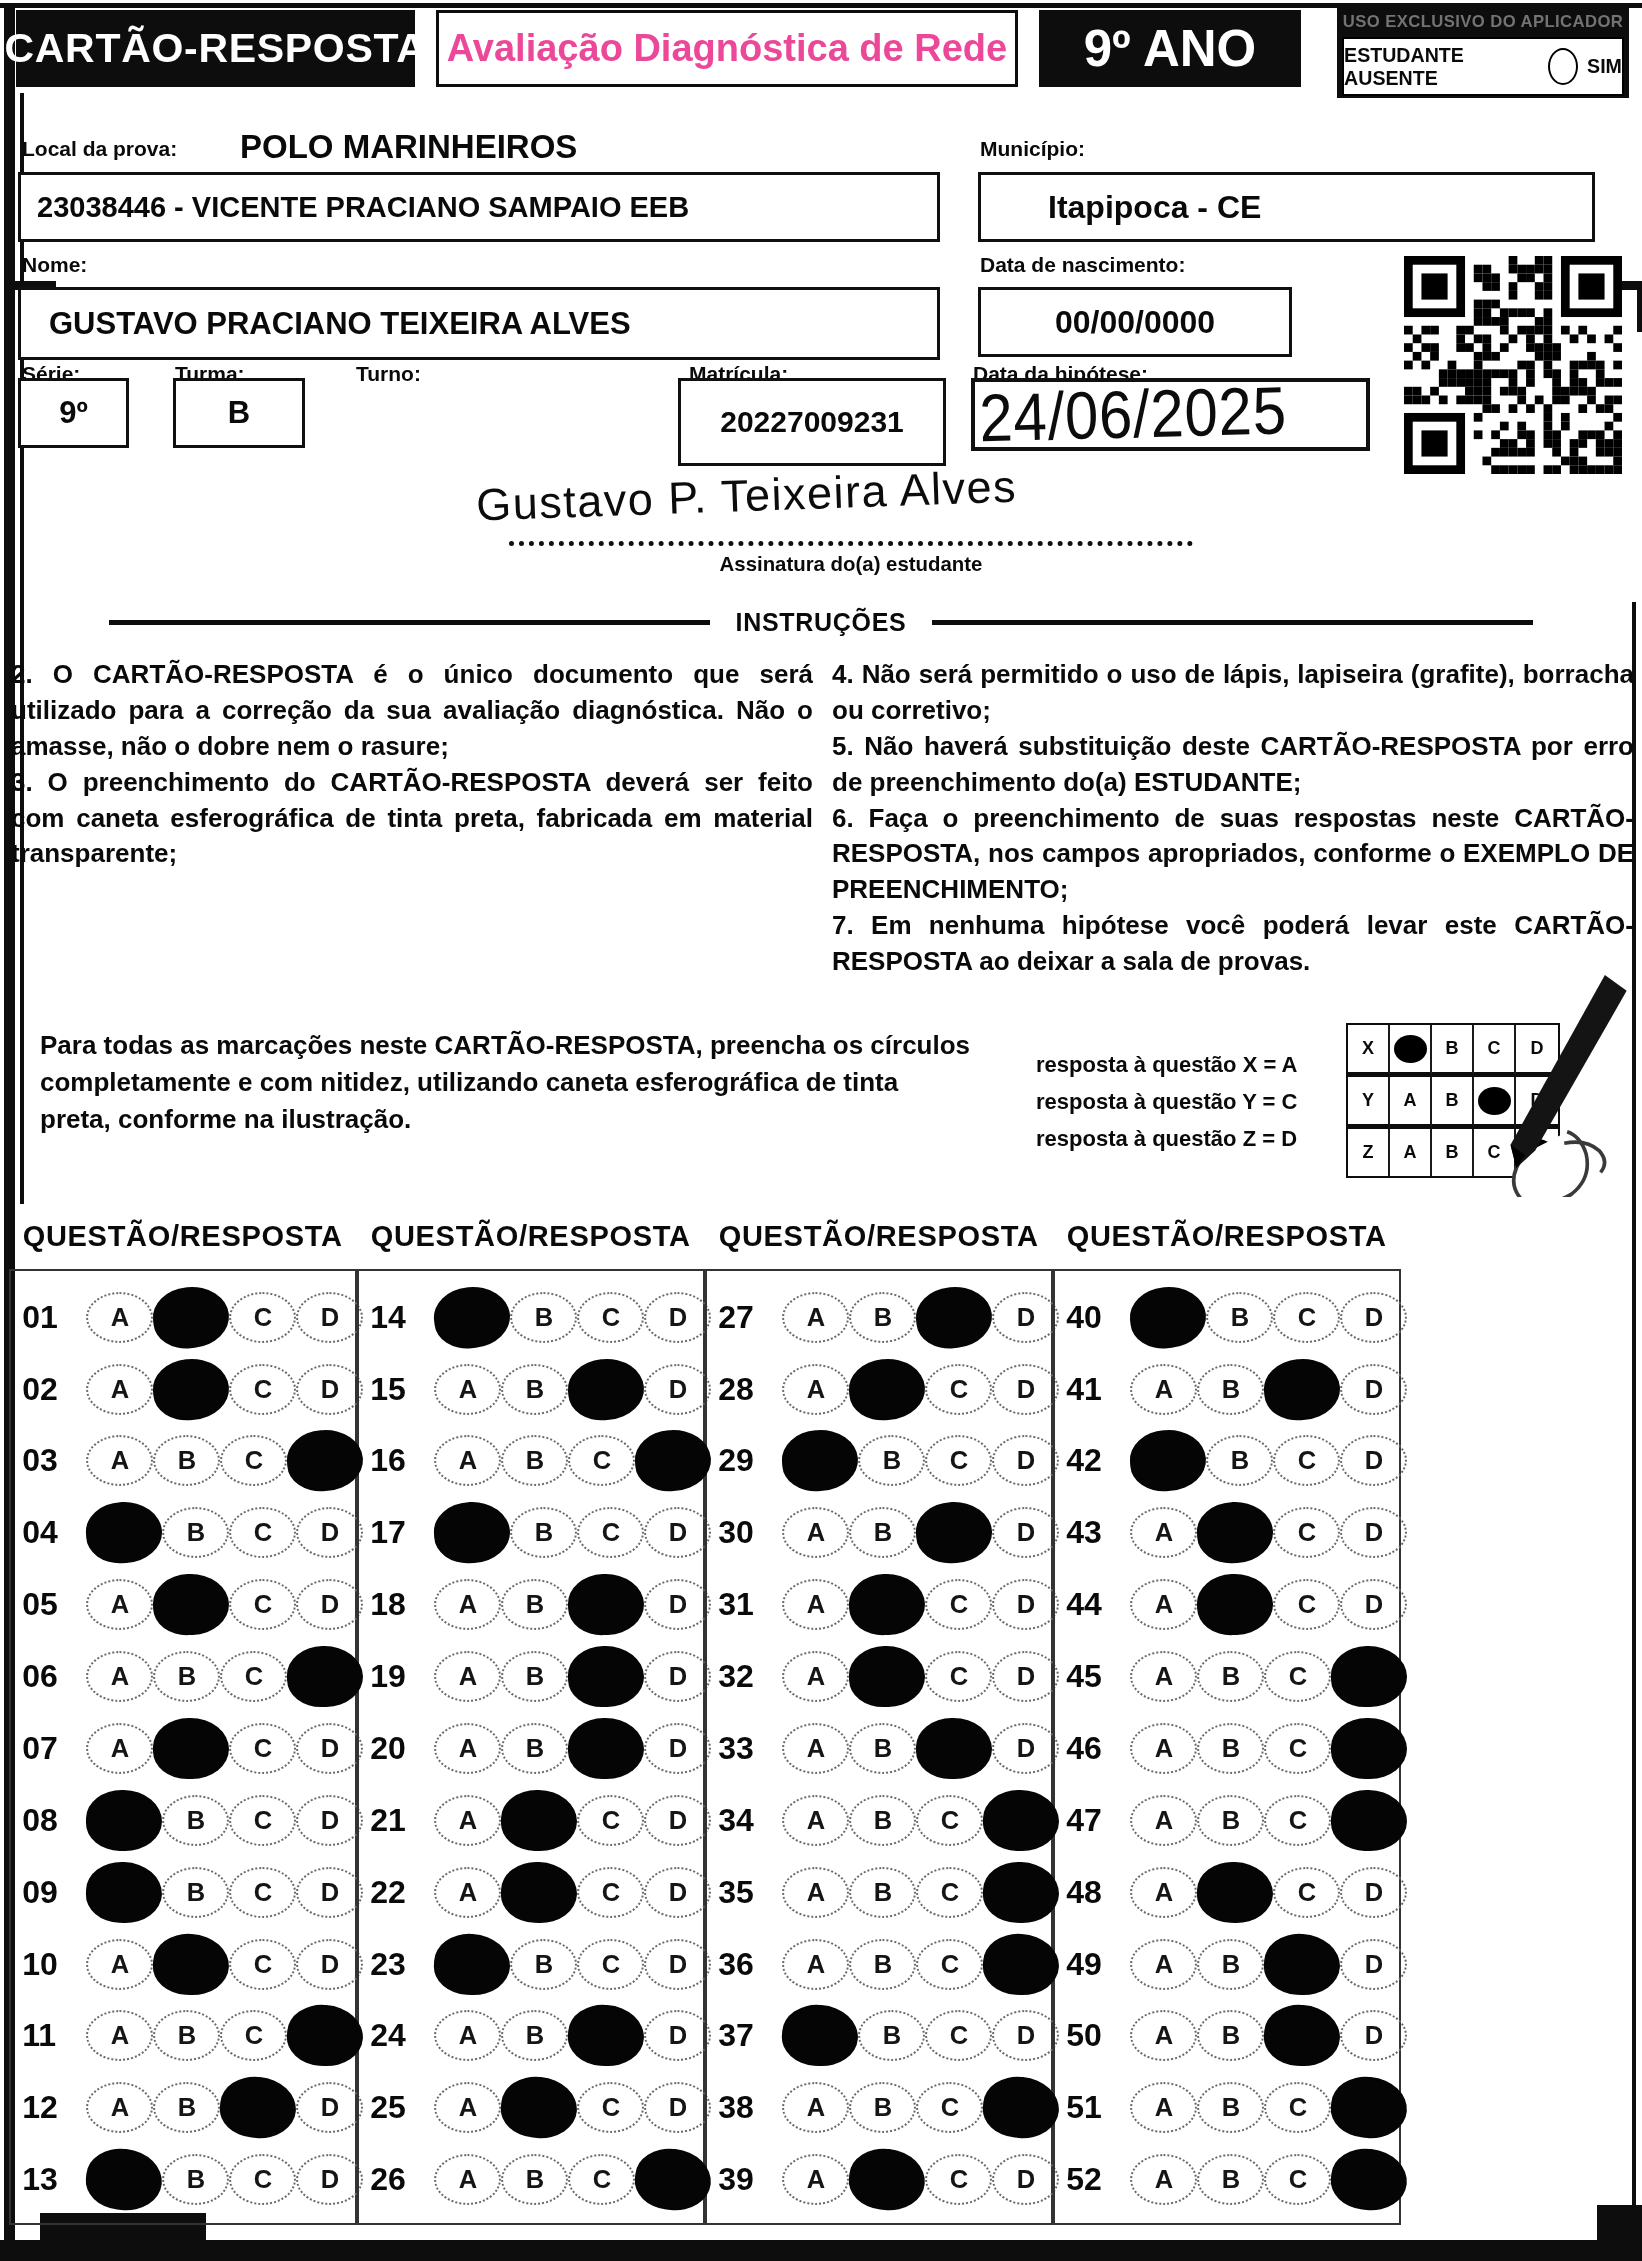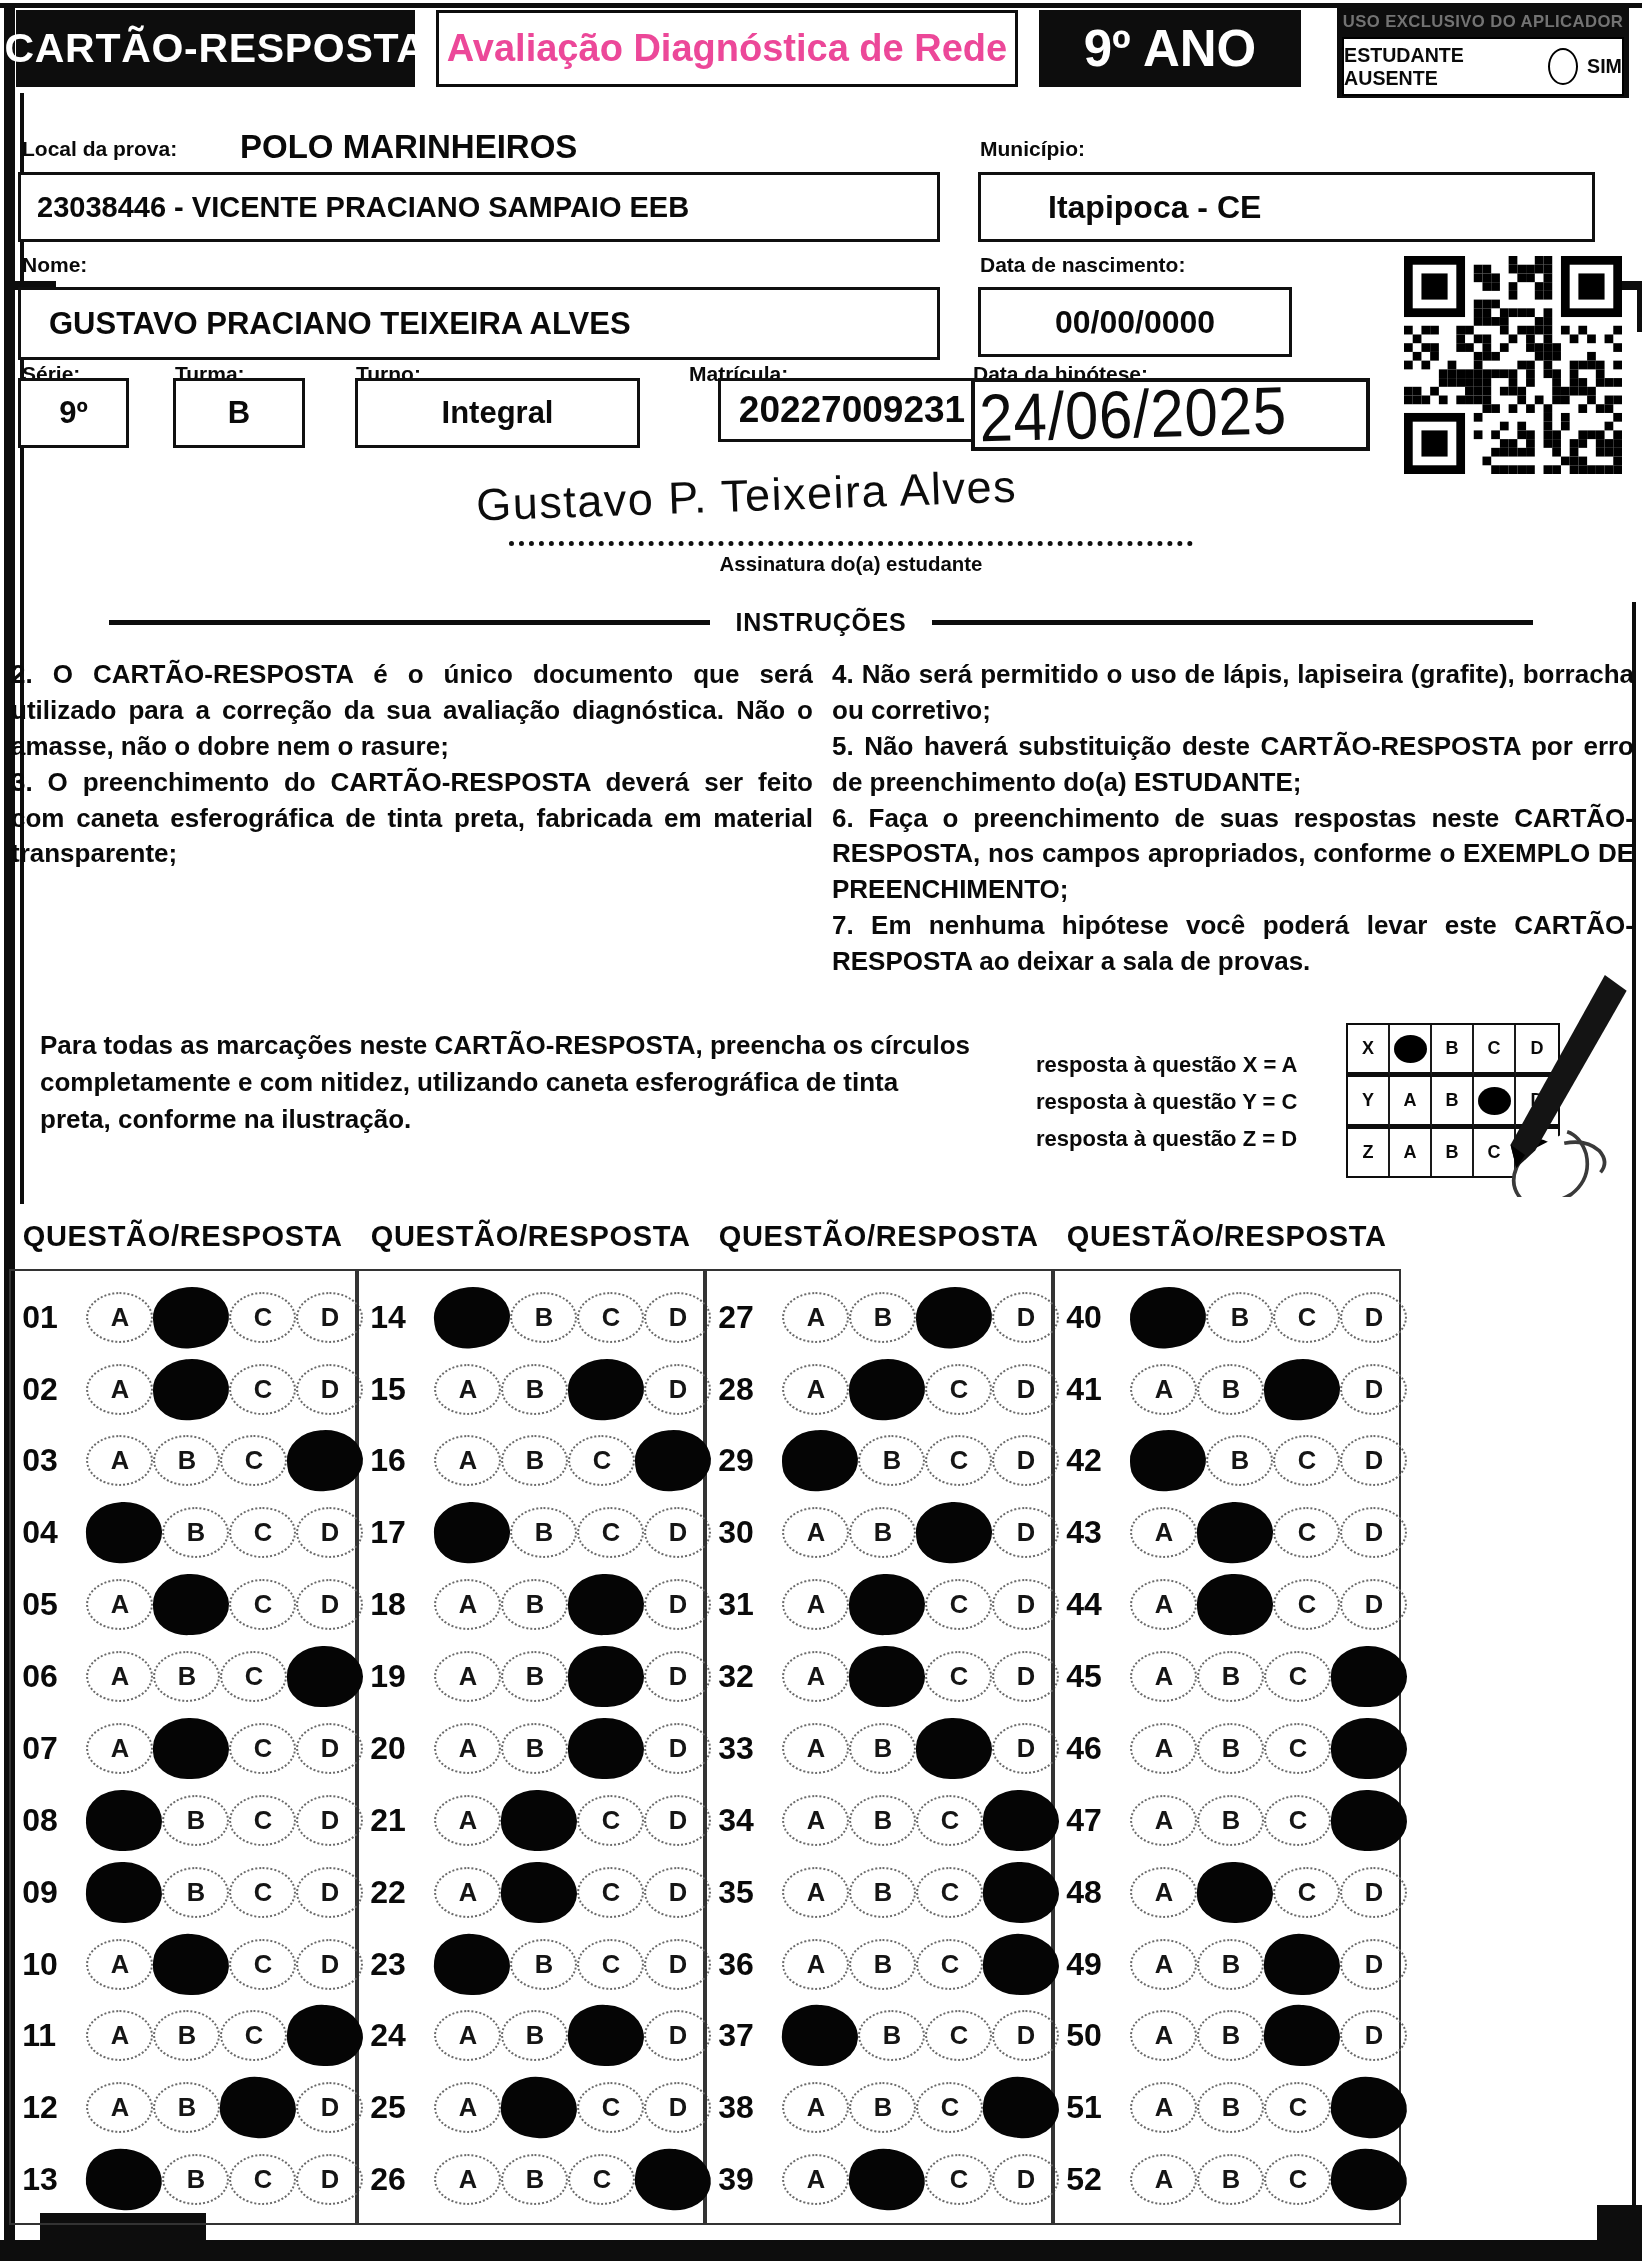--- a/index.html
+++ b/index.html
@@ -38,21 +38,21 @@
   .fbox{position:absolute;border:3.6px solid #101010;box-sizing:border-box;background:#fff;
         display:flex;align-items:center;font-weight:700;font-size:31px;white-space:nowrap;}
   .fbox.center{justify-content:center;}
   .school-box{left:18px;top:172px;width:922px;height:70px;padding-left:16px;font-size:29px;}
   .municipio-box{left:978px;top:172px;width:617px;height:70px;padding-left:67px;font-size:32px;}
   .nome-box{left:18px;top:287px;width:922px;height:73px;padding-left:28px;}
   .nasc-box{left:978px;top:287px;width:314px;height:70px;font-size:32px;}
   .serie-box{left:18px;top:378px;width:111px;height:70px;}
   .turma-box{left:173px;top:378px;width:132px;height:70px;}
   .turno-box{left:355px;top:378px;width:285px;height:70px;}
-  .matr-box{left:718px;top:378px;width:268px;height:64px;font-size:37px;}
+  .matr-box{left:678px;top:378px;width:268px;height:88px;font-size:30px;}
   .aplic-box{left:971px;top:378px;width:399px;height:73px;border-width:4.4px;overflow:visible;}
   .hand{font-weight:400;color:#0c0c0c;}
   .hand-date{font-size:60px;line-height:1;letter-spacing:0.7px;transform:rotate(-1.5deg) scaleY(1.12);
              padding-left:4.4px;}
   .sig-hand{position:absolute;left:476px;top:470px;font-size:45px;letter-spacing:1.5px;
             transform:rotate(-2deg);white-space:nowrap;}
   .sig-line{position:absolute;left:509px;top:509px;width:684px;height:32px;
             border-bottom:5.8px dotted #101010;}
   .sig-label{position:absolute;left:509px;top:553px;width:684px;text-align:center;
              font-size:20.4px;font-weight:700;}
@@ -375,23 +375,20 @@
   <div class="fbox serie-box center">
     <span>9º</span>
   </div>
 
   <div class="lbl" style="left:175px;top:362px;">Turma:</div>
   <div class="fbox turma-box center">
     <span>B</span>
   </div>
 
   <div class="lbl" style="left:356px;top:362px;">Turno:</div>
-  <div class="fbox turno-box center">
-    <span>Integral</span>
-  </div>
 
   <div class="lbl" style="left:689px;top:362px;">Matrícula:</div>
   <div class="fbox matr-box center">
     <span>20227009231</span>
   </div>
 
   <div class="lbl" style="left:973px;top:362px;">Data da hipótese:</div>
   <div class="fbox aplic-box">
     <span class="hand hand-date">24/06/2025</span>
   </div>

